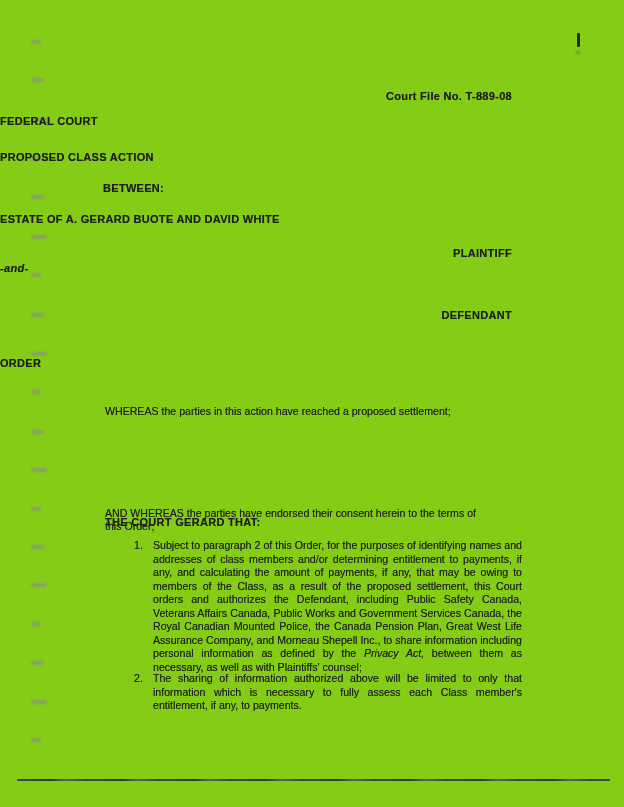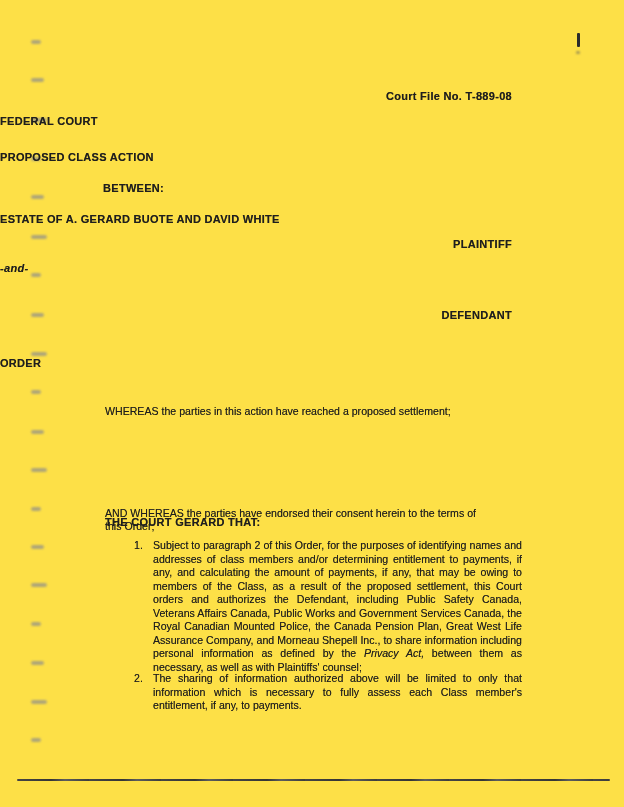--- a/index.html
+++ b/index.html
@@ -1,37 +1,37 @@
 <!DOCTYPE html>
 <html><head>
 <meta charset="utf-8">
 <style>
   html,body { margin:0; padding:0; background:#ffffff; }
   .page {
     position:relative;
     width:624px; height:807px;
-    background:#fde047;
+    background:#84cc16;
     overflow:hidden;
     font-family:"Liberation Sans","DejaVu Sans",sans-serif;
     color:#1e1e1e;
   }
   .t { text-shadow:0 0 0.5px rgba(25,25,25,0.6); }
   .h { font-weight:700; font-size:11px; letter-spacing:0.3px; }
   .bodytext { font-size:10.6px; line-height:13.5px; }
   .abs { position:absolute; }
   .center { position:absolute; left:0; width:618px; text-align:left; }
   .right { position:absolute; right:112px; text-align:right; }
 
   
   .court-file      { top:90px;  }
   .court-name      { top:115px; }
   .proceeding      { top:151px; }
   .between         { top:182px; left:103px; }
   .plaintiff-name  { top:213px; }
-  .plaintiff-role  { top:238px;padding-left:28px; }
+  .plaintiff-role  { top:247px;padding-left:28px; }
   .separator       { top:262px;font-style:italic; }
   .defendant-name  { top:297px; }
   .defendant-role  { top:309px; }
   .order-heading   { top:357px; }
 
   .recital { position:absolute; left:105px; width:386px; }
   .recital-1 { top:394px; width:420px; }
   .recital-2 { top:420px; }
   .recital-3 { top:496px; }
 

